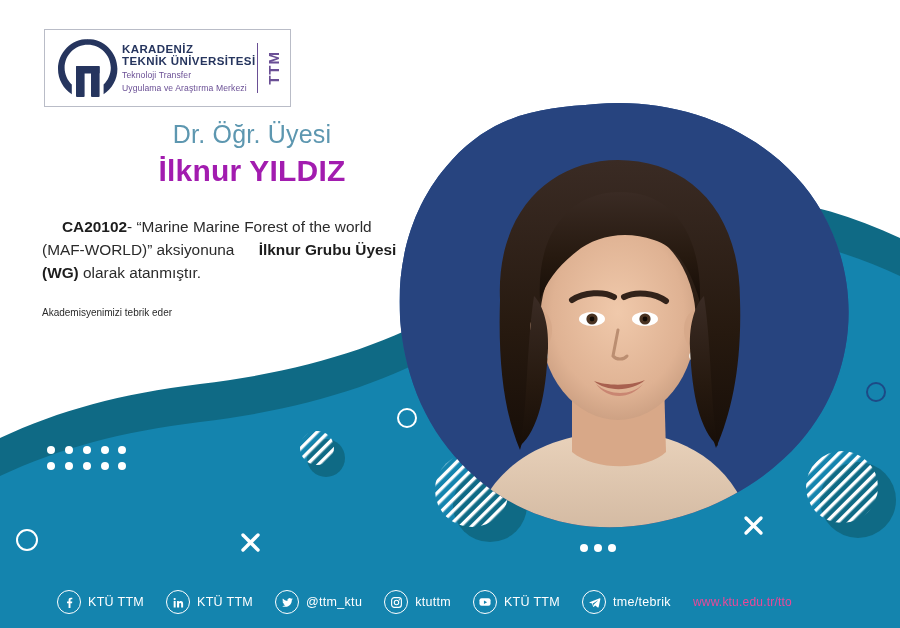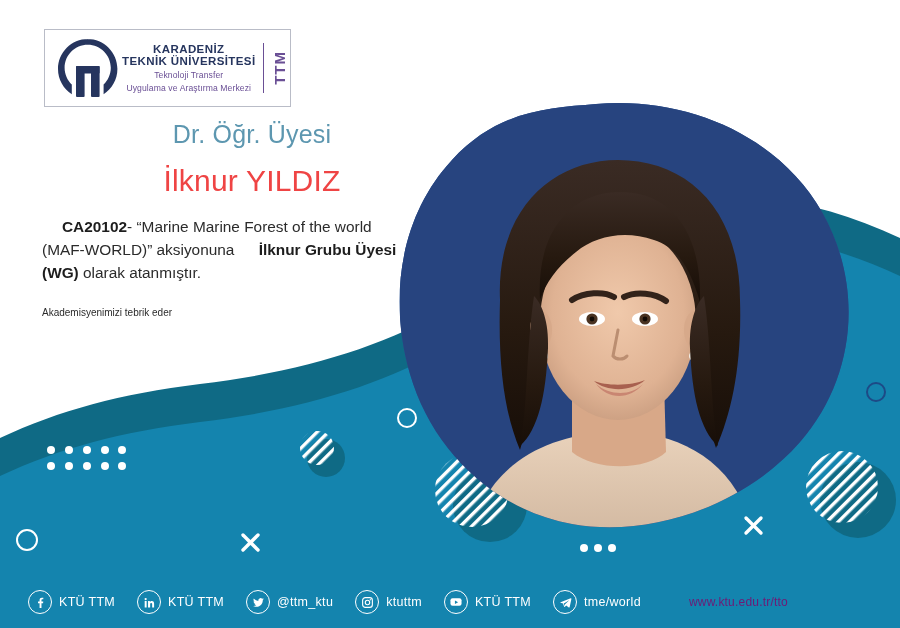--- a/index.html
+++ b/index.html
@@ -38,22 +38,22 @@
     align-items: center;
     box-sizing: border-box;
   }
   #logo-mark {
     width: 68px; height: 64px;
     margin-left: 9px;
     flex: 0 0 auto;
   }
   #logo-text {
     flex: 1 1 auto;
-    text-align: center;
-    padding-right: 6px;
+    text-align: left;
+    padding-right: 0;
     line-height: 1.05;
   }
   .logo-l1, .logo-l2 {
     color: #26355e;
     font-weight: bold;
     font-size: 11.5px;
     letter-spacing: .4px;
     white-space: nowrap;
   }
   .logo-l3, .logo-l4 {
@@ -89,26 +89,26 @@
     width: 420px;
     text-align: center;
   }
   #role {
     color: #5d97b0;
     font-size: 25px;
     letter-spacing: .2px;
     line-height: 1.15;
   }
   #person-name {
-    color: #ef4444;
+    color: #a21caf;
     font-size: 30px;
-    font-weight: normal;
+    font-weight: bold;
     letter-spacing: .2px;
     line-height: 1.2;
-    margin-top: 14px;
+    margin-top: 4px;
   }
   #body-block {
     position: absolute;
     left: 42px; top: 216px;
     width: 372px;
     z-index: 6;
     color: #2b2b2b;
     font-size: 15.4px;
     line-height: 1.48;
   }
@@ -124,21 +124,21 @@
   }
 
   
   #footer {
     position: absolute;
     left: 0; bottom: 0;
     width: 900px; height: 52px;
     z-index: 7;
     display: flex;
     align-items: center;
-    padding-left: 28px;
+    padding-left: 57px;
     box-sizing: border-box;
   }
   .social {
     display: flex;
     align-items: center;
     margin-right: 22px;
     white-space: nowrap;
   }
   .social .ring {
     width: 22px; height: 22px;
@@ -150,24 +150,23 @@
     margin-right: 7px;
     flex: 0 0 auto;
   }
   .social .ring svg { display: block; }
   .social .handle {
     color: #ffffff;
     font-size: 12.5px;
     letter-spacing: .3px;
   }
   #website {
-    color: #701a75;
+    color: #ec4899;
     font-size: 12px;
     letter-spacing: .2px;
-    margin-left: 26px;
   }
 </style>
 </head>
 <body>
 
 <div id="card">
 
   <svg id="bg-svg" class="layer" viewBox="0 0 900 628">
     <rect x="0" y="0" width="900" height="628" fill="#ffffff"></rect>
 
@@ -385,19 +384,19 @@
       </span>
       <span class="handle">KTÜ TTM</span>
     </div>
 
     <div class="social">
       <span class="ring">
         <svg width="13" height="13" viewBox="0 0 24 24" fill="#ffffff">
             <path d="M21.6 4.2 2.9 11.4c-.9.4-.9.9-.1 1.1l4.7 1.5 1.8 5.5c.2.6.4.8.8.8.4 0 .6-.2.9-.5l2.3-2.2 4.7 3.5c.9.5 1.5.2 1.7-.8l3.1-14.5c.3-1.2-.5-1.8-1.2-1.6zM8.9 14l9-5.7c.4-.3.8-.1.5.2l-7.7 7-.3 3.2z"></path>
           </svg>
       </span>
-      <span class="handle">tme/world</span>
+      <span class="handle">tme/tebrik</span>
     </div>
 
     <div id="website">www.ktu.edu.tr/tto</div>
   </div>
 
 </div>
 
 </body></html>

